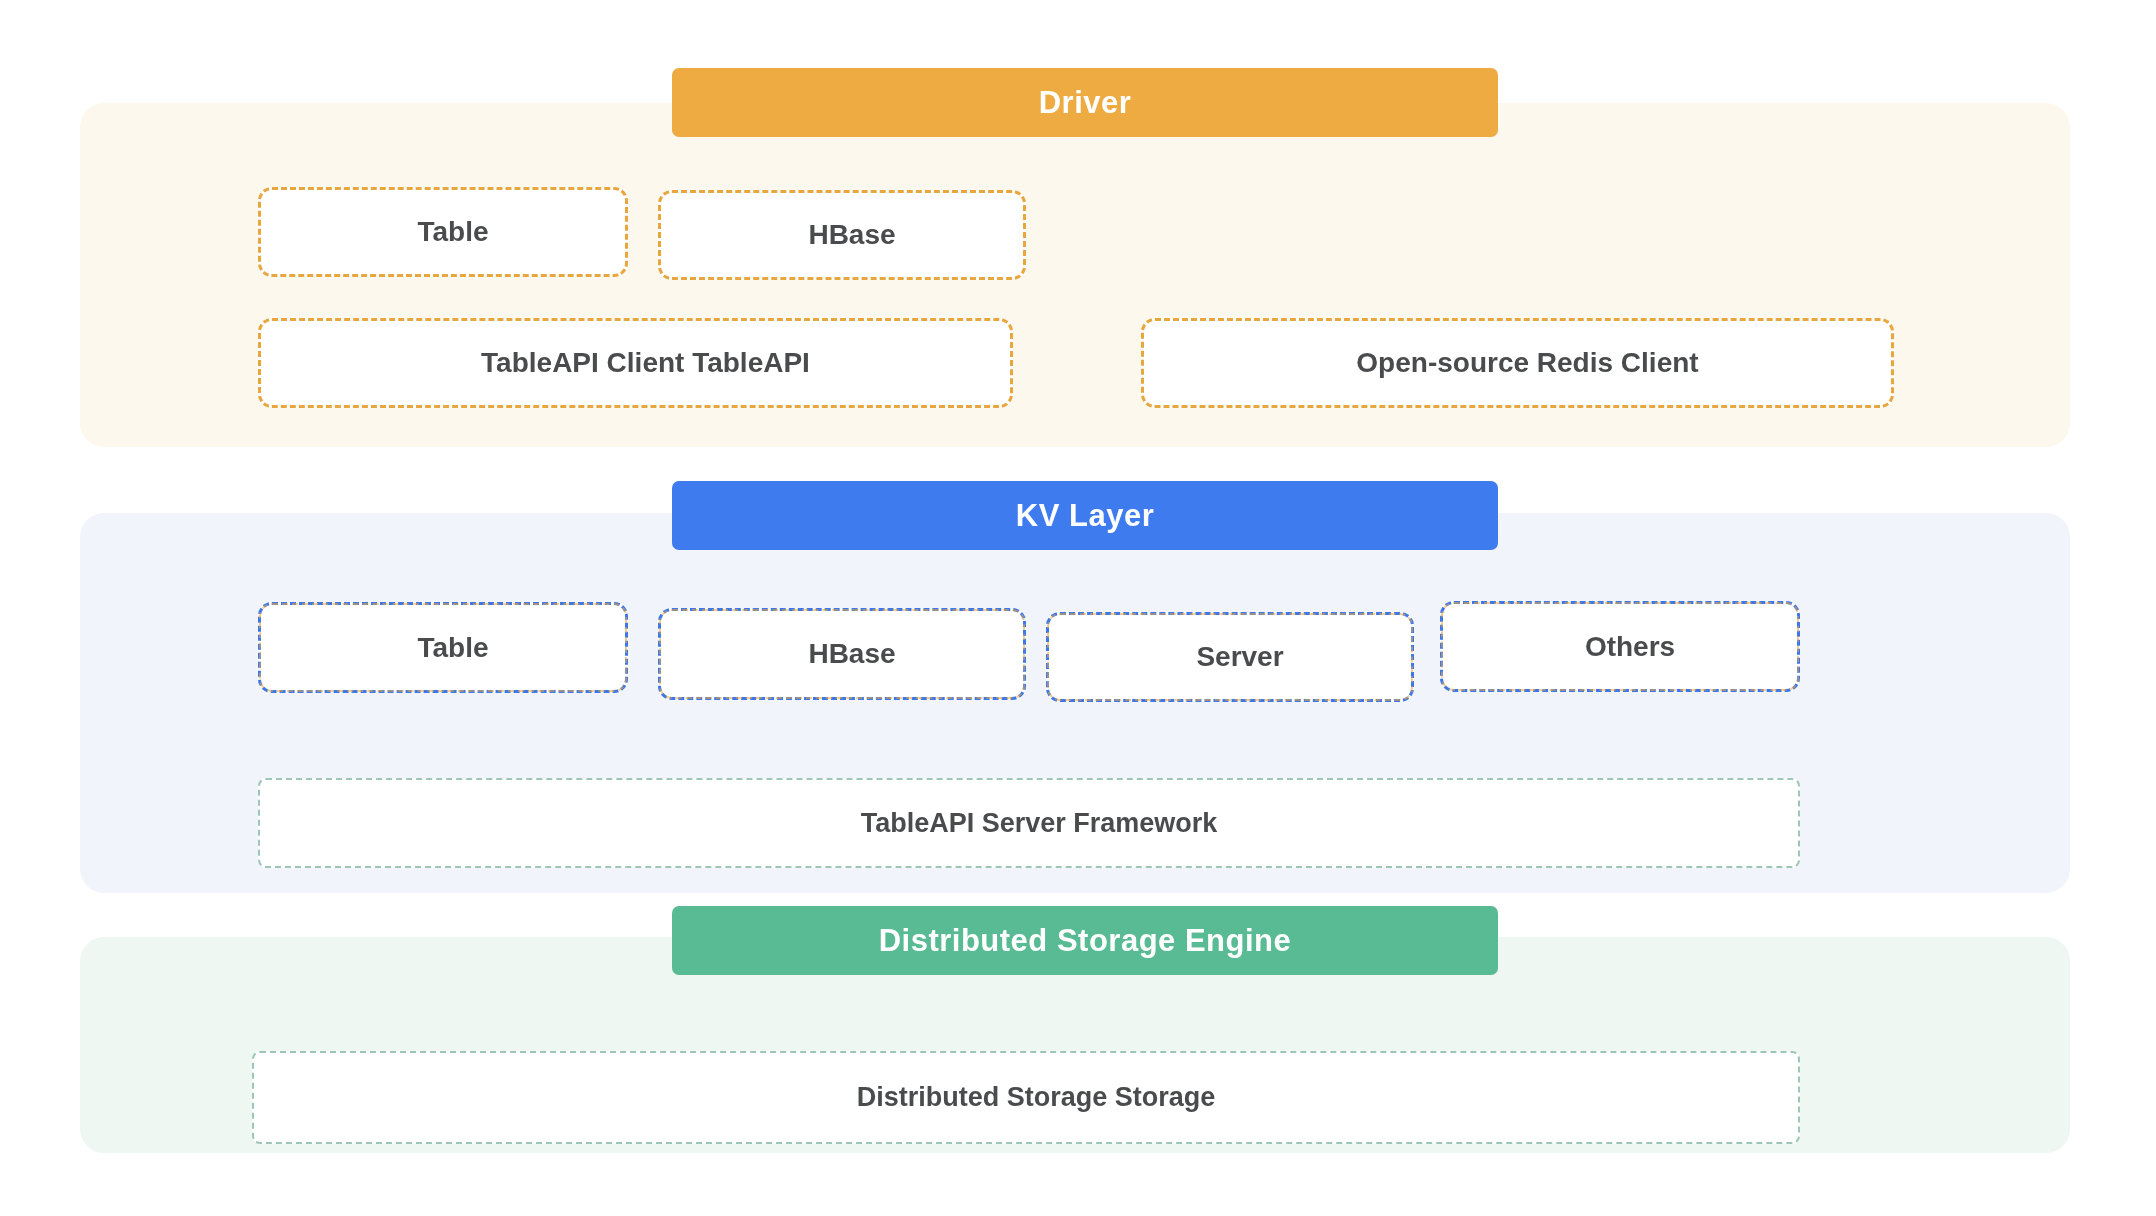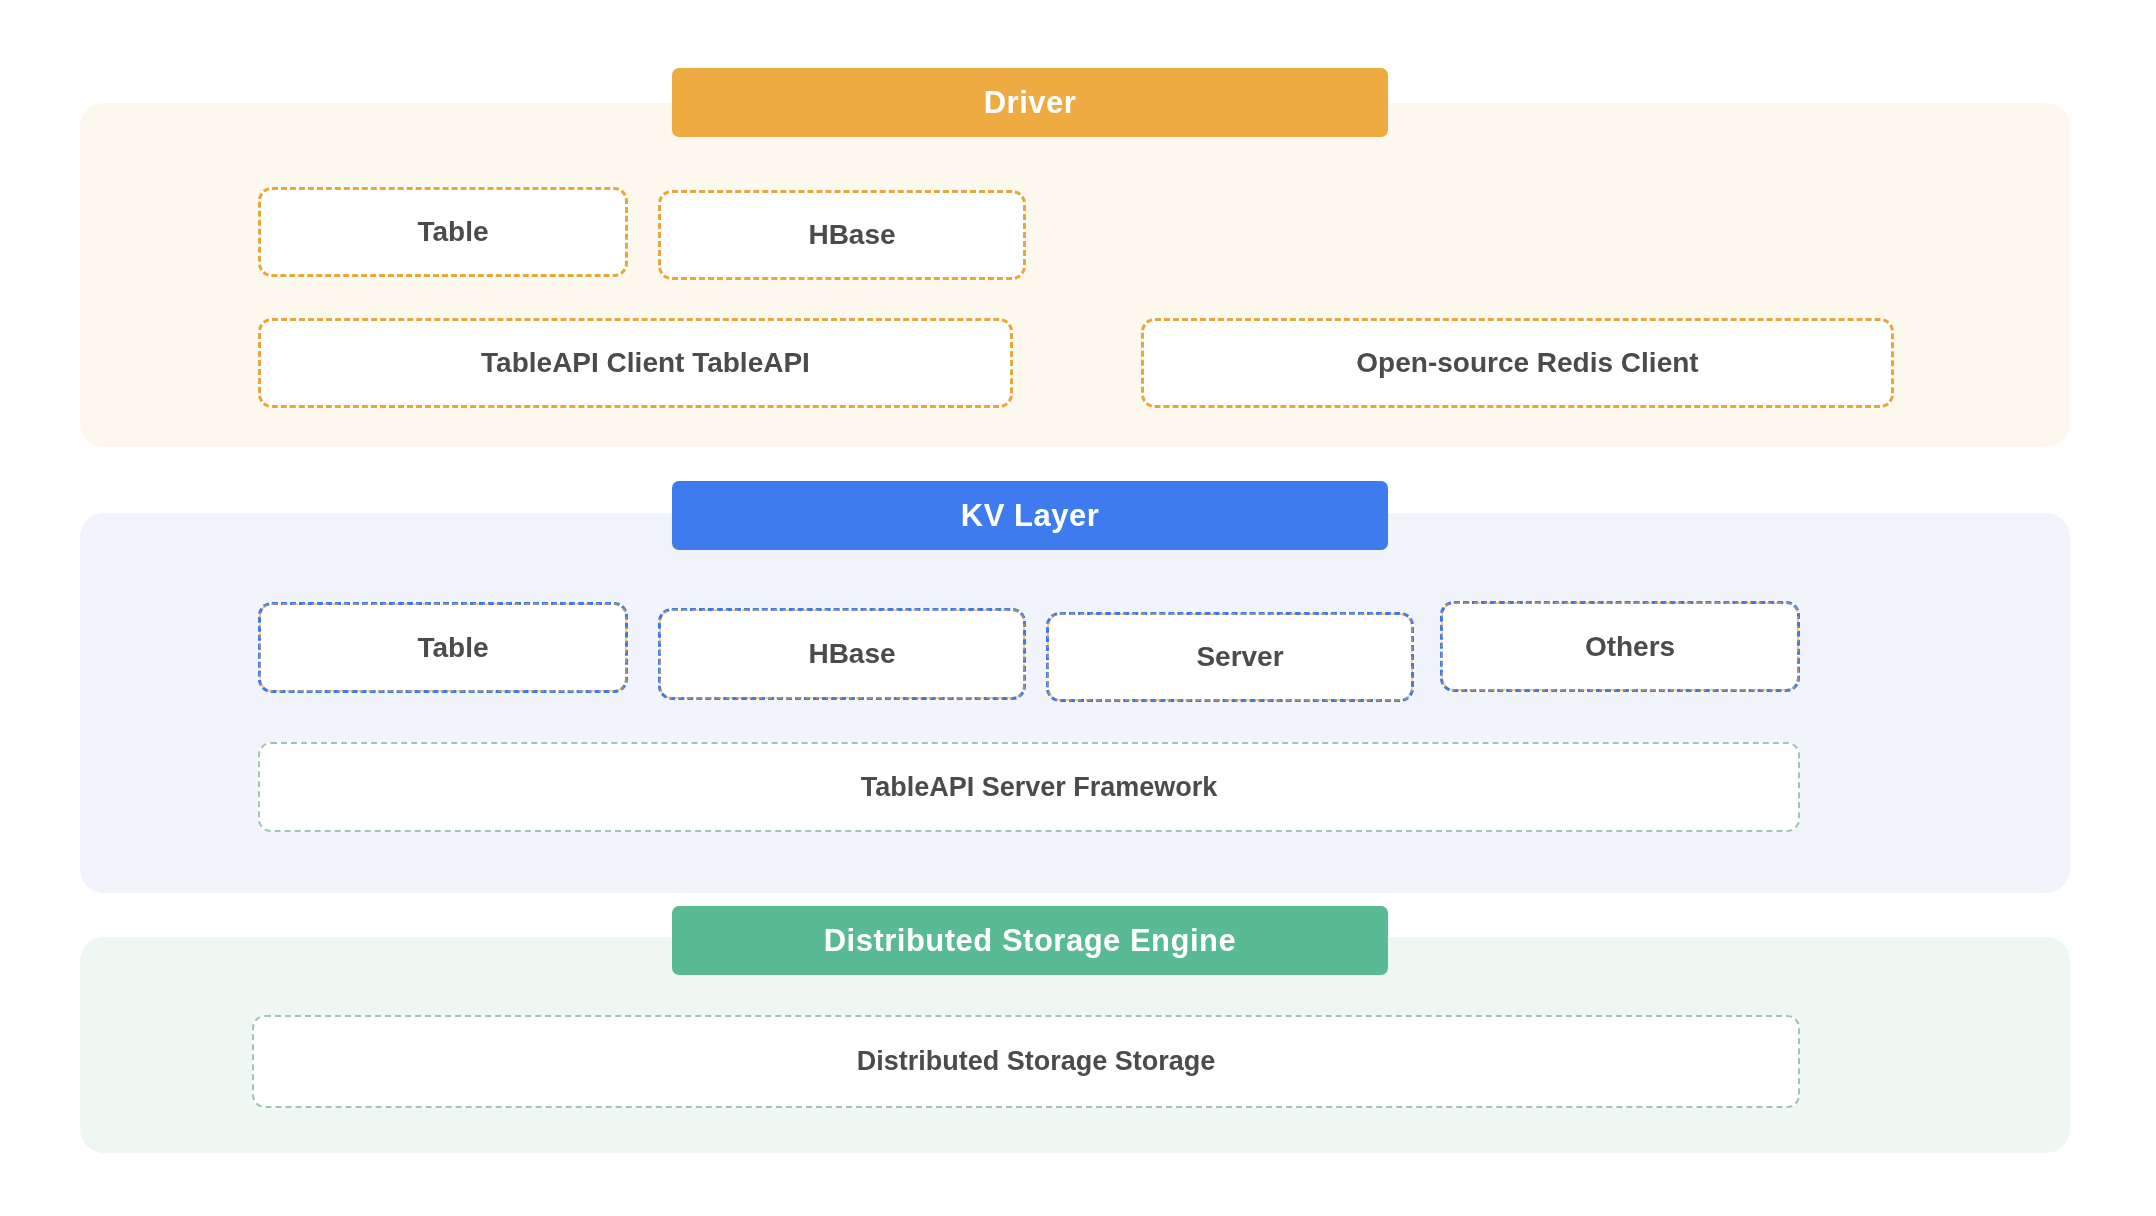--- a/index.html
+++ b/index.html
@@ -24,21 +24,21 @@
     border-radius: 24px;
   }
   .panel-driver  { top: 103px; height: 344px; background: var(--driver-panel-bg,  #FCF8ED); }
   .panel-kv      { top: 513px; height: 380px; background: var(--kv-panel-bg,      #F1F4FA); }
   .panel-storage { top: 937px; height: 216px; background: var(--storage-panel-bg, #EFF7F3); }
 
   
   .layer-header {
     position: absolute;
     left: 672px;
-    width: 716px;
+    width: 826px;
     height: 69px;
     border-radius: 7px;
     display: flex;
     align-items: center;
     justify-content: center;
     color: var(--header-text, #FFFFFF);
     font-size: 31px;
     font-weight: bold;
     letter-spacing: 0.5px;
   }
@@ -65,22 +65,23 @@
   }
   .dash-blue {
     border: 3px dashed var(--kv-box-border, #3E78E8);
     border-radius: 14px;
     
     outline: 2px dashed rgba(232, 167, 62, 0.55);
     outline-offset: -3px;
   }
   .dash-teal {
     border: 2px dashed var(--teal-box-border, #9DC6B6);
-    border-radius: 13px;
+    border-radius: 8px;
     font-size: 27px;
+    margin-top: 36px;
   }
 
   
   .b-drv-table     { left: 258px;  top: 187px; width: 370px; height: 90px; }
   .b-drv-hbase     { left: 658px;  top: 190px; width: 368px; height: 90px; }
   .b-drv-clientfw  { left: 258px;  top: 318px; width: 755px; height: 90px; }
   .b-drv-redisclient { left: 1141px; top: 318px; width: 753px; height: 90px; }
 
   
   .b-kv-table    { left: 258px;  top: 602px; width: 370px; height: 91px; }

